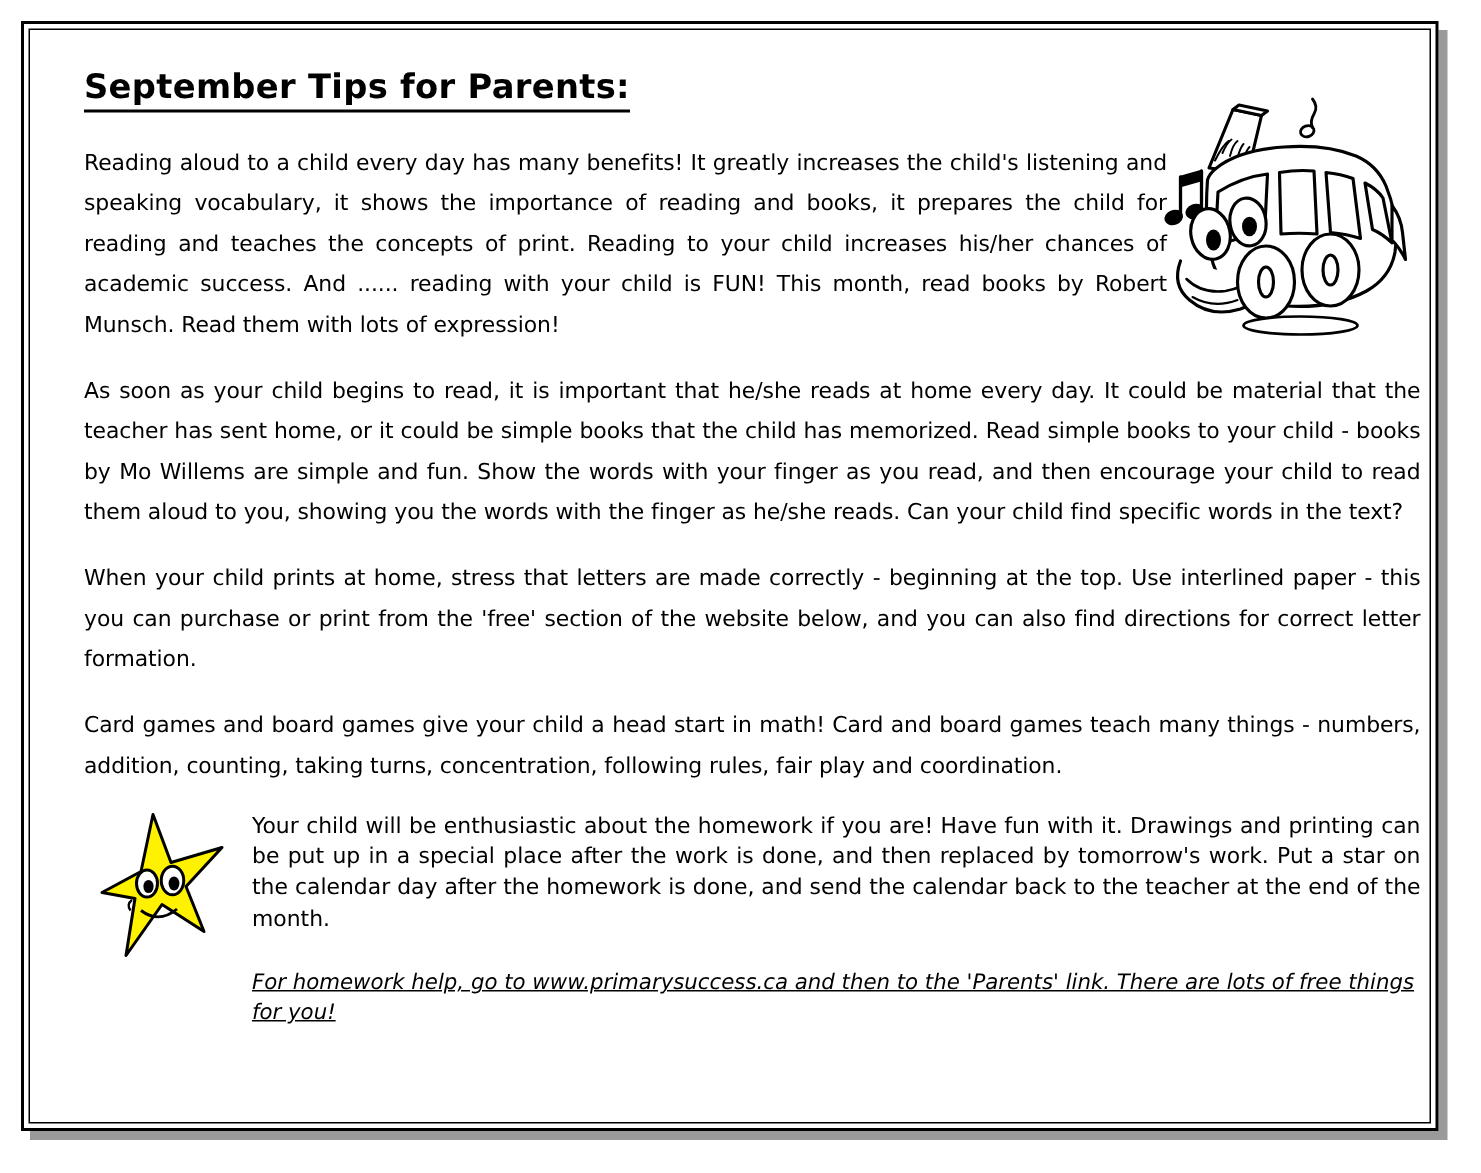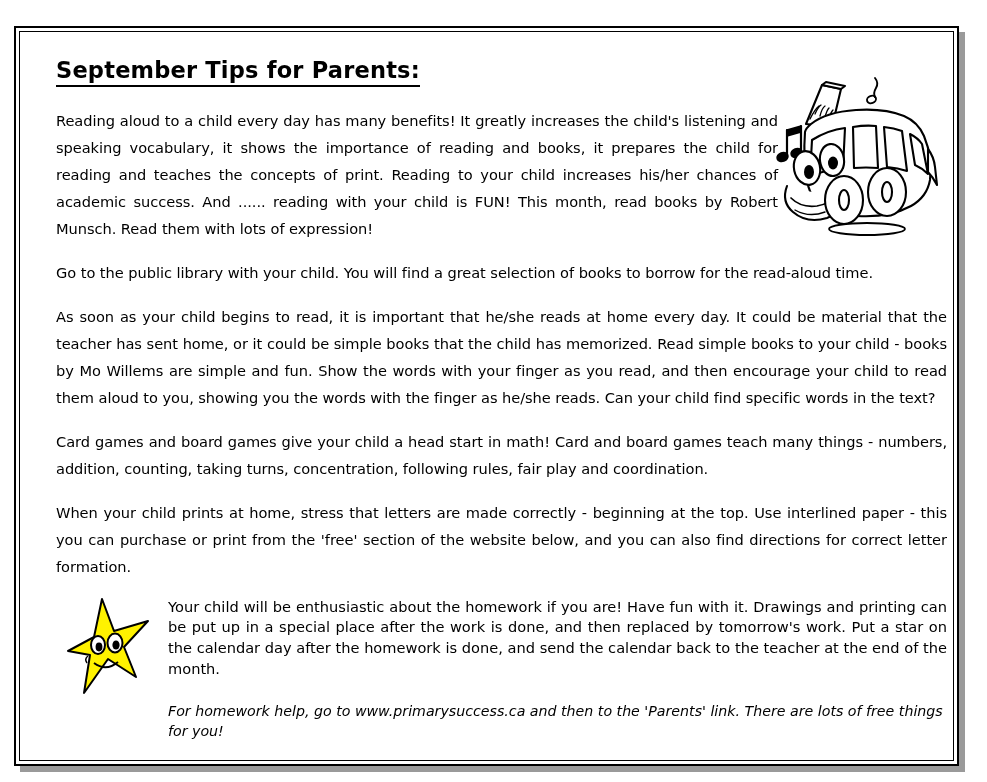--- a/index.html
+++ b/index.html
@@ -12,21 +12,21 @@
     height: 782px;
     font-family: "DejaVu Sans", "Liberation Sans", sans-serif;
     color: #000000;
     overflow: hidden;
   }
 
   
   .page {
     position: absolute;
     left: 14px;
-    top: 26px;
+    top: 14px;
     width: 945px;
     height: 740px;
     border: 2px solid #000000;
     background: #ffffff;
     box-shadow: 6px 6px 0 0 #9a9a9a;
     box-sizing: border-box;
   }
   .page-inner {
     position: absolute;
     left: 3px;
@@ -100,20 +100,21 @@
     text-align: justify;
     margin: 0;
     width: 779px;
   }
   .footer-note {
     font-size: 14.2px;
     font-style: italic;
     line-height: 20px;
     margin: 22px 0 0 0;
     width: 779px;
+    text-decoration: underline;
   }
 </style>
 </head>
 <body>
 
 <div class="page">
   <div class="page-inner"></div>
 
   <div class="content">
 
@@ -169,24 +170,23 @@
           </g>
 
           <ellipse cx="102" cy="165" rx="38" ry="6" fill="#ffffff" stroke-width="1.8"></ellipse>
         </g>
       </svg>
     </div>
 
     <h1 class="title">September Tips for Parents:</h1>
 
     <p class="para col-narrow">Reading aloud to a child every day has many benefits! It greatly increases the child's listening and speaking vocabulary, it shows the importance of reading and books, it prepares the child for reading and teaches the concepts of print. Reading to your child increases his/her chances of academic success. And ...... reading with your child is FUN! This month, read books by Robert Munsch. Read them with lots of expression!</p>
-    <p class="para full">Go to the public library with your child. You will find a great selection of books to borrow for the read-aloud time.</p>
     <p class="para full">As soon as your child begins to read, it is important that he/she reads at home every day. It could be material that the teacher has sent home, or it could be simple books that the child has memorized. Read simple books to your child - books by Mo Willems are simple and fun.  Show the words with your finger as you read, and then encourage your child to read them aloud to you, showing you the words with the finger as he/she reads. Can your child find specific words in the text?</p>
+    <p class="para full">When your child prints at home, stress that letters are made correctly - beginning at the top. Use interlined paper - this you can purchase or print from the 'free' section of the website below, and you can also find directions for correct letter formation.</p>
     <p class="para full">Card games and board games give your child a head start in math!  Card and board games teach many things - numbers, addition, counting, taking turns, concentration, following rules, fair play and coordination.</p>
-    <p class="para full">When your child prints at home, stress that letters are made correctly - beginning at the top. Use interlined paper - this you can purchase or print from the 'free' section of the website below, and you can also find directions for correct letter formation.</p>
 
     <div class="footer-block">
       <div class="star-wrap">
         <svg viewBox="0 0 100 106" width="100" height="106" xmlns="http://www.w3.org/2000/svg">
           <g stroke="#000000" stroke-width="2" stroke-linejoin="round">
             <path d="M38 6 L50 38 L84 28 L60 54 L72 84 L44 66 L20 100 L26 62 L4 58 L30 44 Z" fill="#FFF200"></path>
             <g>
               <ellipse cx="34" cy="52" rx="7" ry="9" fill="#ffffff"></ellipse>
               <ellipse cx="51" cy="50" rx="7.5" ry="9.5" fill="#ffffff"></ellipse>
               <ellipse cx="35" cy="54" rx="3.4" ry="4.4" fill="#000000" stroke="none"></ellipse>

